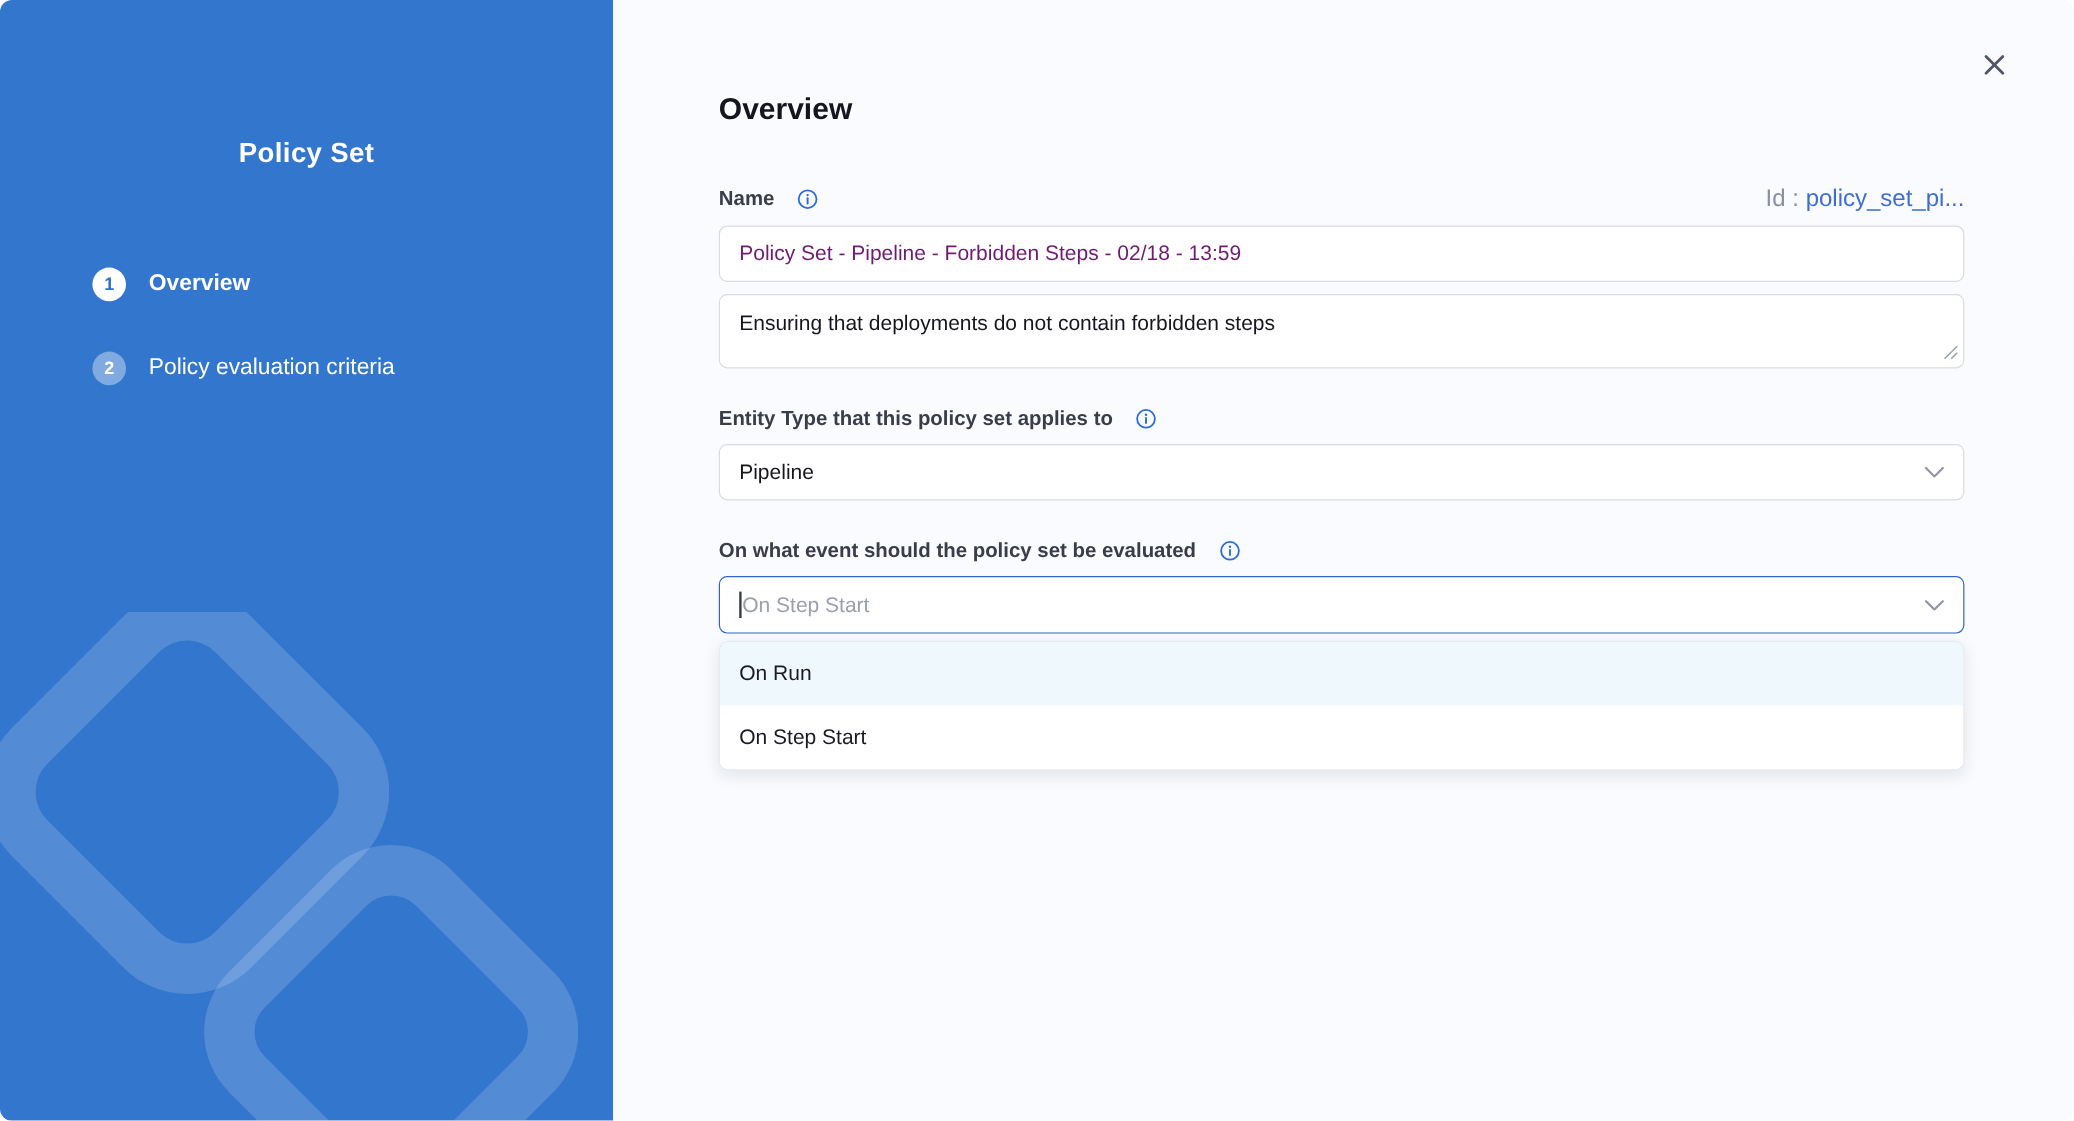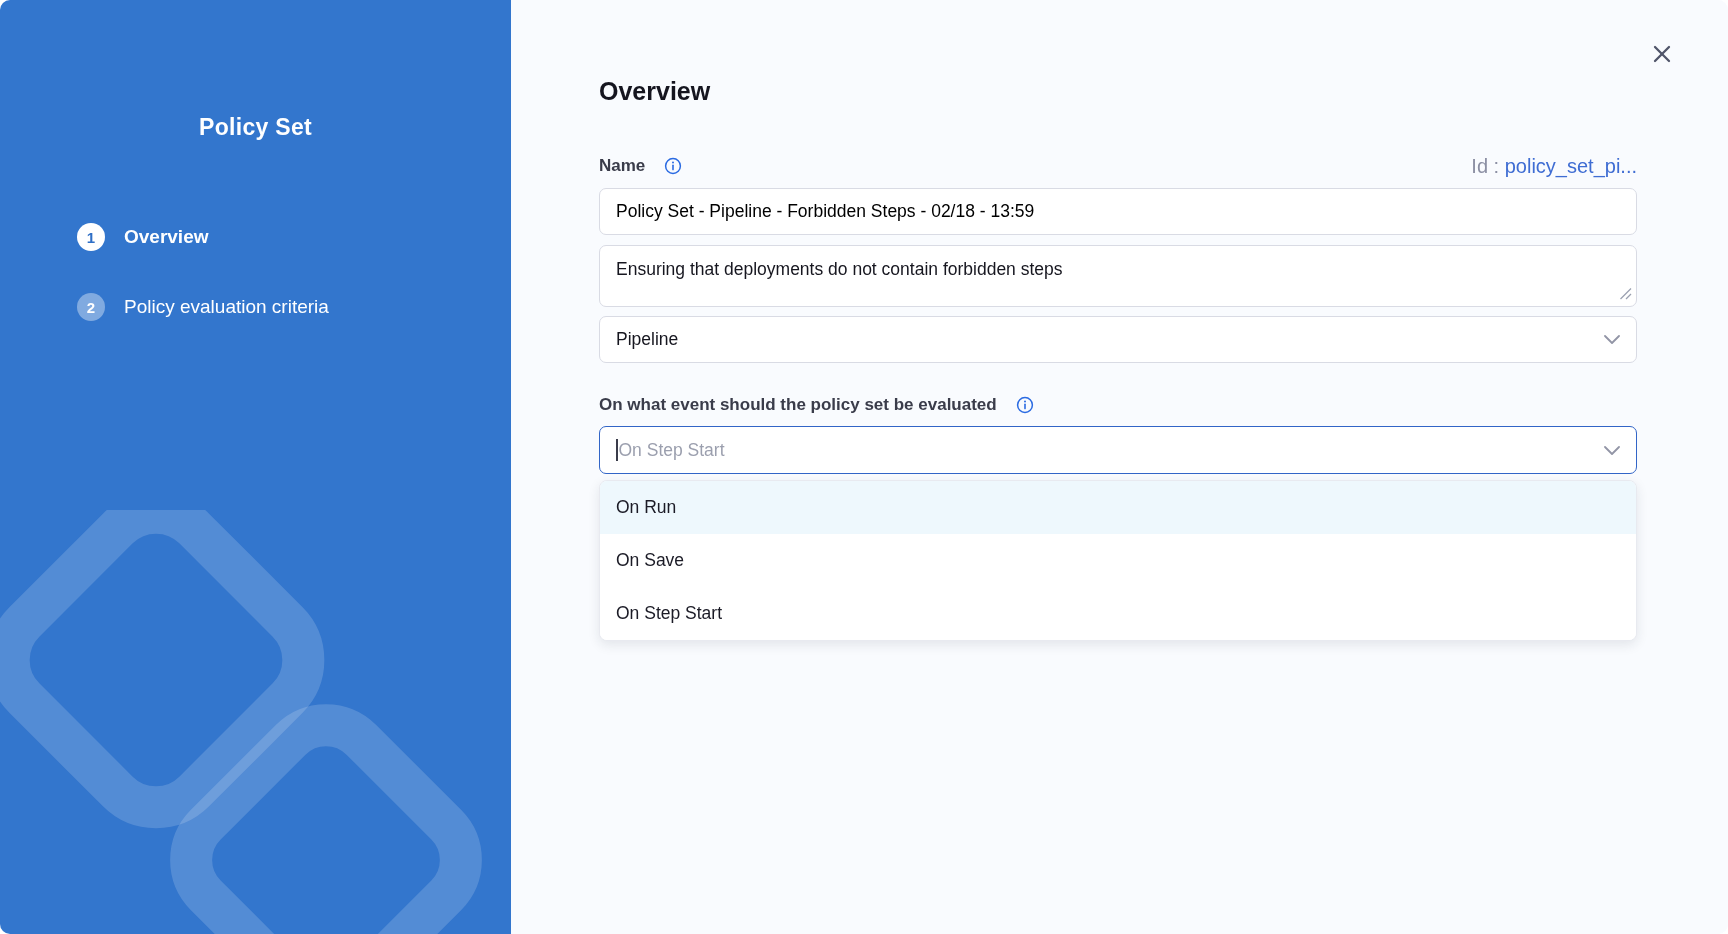--- a/index.html
+++ b/index.html
@@ -58,21 +58,21 @@
     display:flex;align-items:center;gap:19px;
     font-size:17px;font-weight:700;color:#3a3c4a;
   }
   .label-row.plain{margin-top:30px;}
   .id-wrap{font-size:20px;}
   .id-prefix{color:#8b8fa3;font-weight:500;}
   .id-link{color:var(--link-blue);text-decoration:none;font-weight:500;cursor:pointer;}
   .text-input{
     margin-top:10px;width:100%;height:47px;background:#ffffff;
     border:1px solid #d9dbe4;border-radius:7px;padding:0 16px;
-    font-size:17.5px;color:#000000;font-family:"Liberation Sans",sans-serif;
+    font-size:17.5px;color:#701a75;font-family:"Liberation Sans",sans-serif;
     outline:none;display:block;
   }
   .textarea-wrap{position:relative;margin-top:10px;}
   .text-area{
     width:100%;height:62px;background:#ffffff;resize:none;
     border:1px solid #d9dbe4;border-radius:7px;padding:11px 16px;
     font-size:17.5px;color:#16161f;font-family:"Liberation Sans",sans-serif;
     outline:none;display:block;line-height:24px;
   }
   .resize-handle{position:absolute;right:5px;bottom:7px;}
@@ -151,20 +151,30 @@
     <input class="text-input" type="text" value="Policy Set - Pipeline - Forbidden Steps - 02/18 - 13:59" style="">
 
     <div class="textarea-wrap">
       <textarea class="text-area" style="">Ensuring that deployments do not contain forbidden steps</textarea>
       <svg class="resize-handle" width="13" height="13" viewBox="0 0 13 13">
         <line x1="12" y1="1.5" x2="1.5" y2="12" stroke="#9aa0b0" stroke-width="1.3"></line>
         <line x1="12" y1="7" x2="7" y2="12" stroke="#9aa0b0" stroke-width="1.3"></line>
       </svg>
     </div>
 
+    <div class="label-row plain">
+      <div class="field-label">
+        <span>Entity Type that this policy set applies to</span>
+        <svg width="18" height="18" viewBox="0 0 18 18">
+          <circle cx="9" cy="9" r="7.4" fill="none" stroke="#2b6be2" stroke-width="1.5"></circle>
+          <circle cx="9" cy="5.6" r="1" fill="#2b6be2"></circle>
+          <line x1="9" y1="8.2" x2="9" y2="12.6" stroke="#2b6be2" stroke-width="1.6" stroke-linecap="round"></line>
+        </svg>
+      </div>
+    </div>
     <div class="select">
       <span>Pipeline</span>
       <svg width="16" height="9" viewBox="0 0 16 9">
         <polyline points="1,1 8,8 15,1" fill="none" stroke="#9295a6" stroke-width="1.8" stroke-linecap="round" stroke-linejoin="round"></polyline>
       </svg>
     </div>
 
     <div class="label-row plain">
       <div class="field-label">
         <span>On what event should the policy set be evaluated</span>
@@ -180,18 +190,17 @@
         <span class="caret"></span>
         <span>On Step Start</span>
       </span>
       <svg width="16" height="9" viewBox="0 0 16 9">
         <polyline points="1,1 8,8 15,1" fill="none" stroke="#9295a6" stroke-width="1.8" stroke-linecap="round" stroke-linejoin="round"></polyline>
       </svg>
     </div>
 
     <div class="dropdown-menu">
       <div class="dropdown-option highlighted">On Run</div>
-      <div class="dropdown-option">On Save</div>
       <div class="dropdown-option">On Step Start</div>
     </div>
 
   </section>
 </div>
 
 </body></html>

